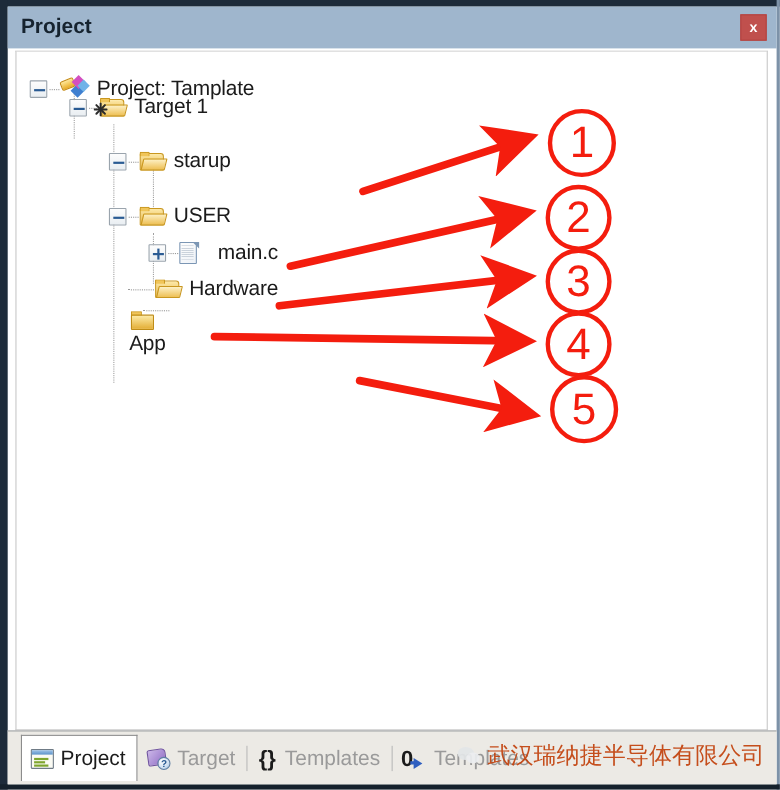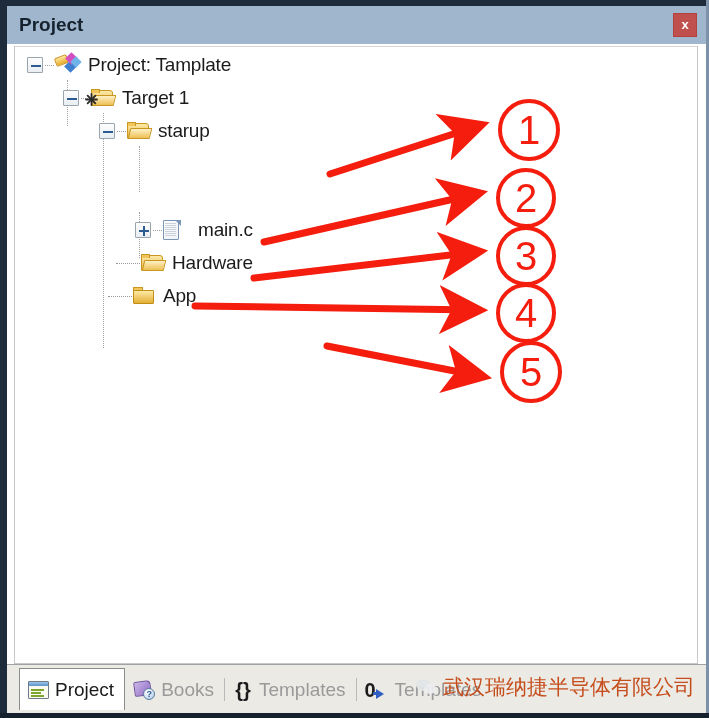--- a/index.html
+++ b/index.html
@@ -380,21 +380,21 @@
   </div>
 
   <div class="tree-panel">
     <div class="tree-inner">
 
       <div class="vline" style="left:52px; top:33px; height:46px;"></div>
       <div class="vline" style="left:88px; top:66px; height:235px;"></div>
       <div class="vline" style="left:124px; top:99px; height:46px;"></div>
       <div class="vline" style="left:124px; top:165px; height:46px;"></div>
 
-      <div class="node" style="left:12px; top:4px;">
+      <div class="node" style="left:12px; top:20px;">
         <div class="expander"></div>
         <div class="dots"></div>
         <div class="icon icon-project">
           <div class="tag"></div>
             <div class="d2"></div>
             <div class="d1"></div>
             <div class="d3"></div>
         </div>
         <span class="node-label">Project: Tamplate</span>
       </div>
@@ -411,32 +411,42 @@
               <line x1="6.5" y1="1" x2="6.5" y2="12"></line>
               <line x1="1" y1="6.5" x2="12" y2="6.5"></line>
               <line x1="2.6" y1="2.6" x2="10.4" y2="10.4"></line>
               <line x1="10.4" y1="2.6" x2="2.6" y2="10.4"></line>
             </g>
           </svg>
         </div>
         <span class="node-label">Target 1</span>
       </div>
 
-      <div class="node" style="left:84px; top:70px;">
+      <div class="node" style="left:84px; top:86px;">
         <div class="expander"></div>
         <div class="dots"></div>
         <div class="icon icon-folder-open">
           <div class="back"></div>
             <div class="tabtop"></div>
             <div class="front"></div>
         </div>
         <span class="node-label">starup</span>
       </div>
 
 
+      <div class="node" style="left:84px; top:136px;">
+        <div class="expander"></div>
+        <div class="dots"></div>
+        <div class="icon icon-folder-open">
+          <div class="back"></div>
+            <div class="tabtop"></div>
+            <div class="front"></div>
+        </div>
+        <span class="node-label">USER</span>
+      </div>
 
       <div class="node" style="left:84px; top:202px;">
         <div class="dots nobox"></div>
         <div class="icon icon-folder-open">
           <div class="back"></div>
             <div class="tabtop"></div>
             <div class="front"></div>
         </div>
         <span class="node-label">Hardware</span>
       </div>
@@ -445,21 +455,21 @@
         <div class="expander plus"></div>
         <div class="dots"></div>
         <div class="icon icon-file">
           <div class="page"></div>
             <div class="hatch"></div>
             <div class="fold"></div>
         </div>
         <span class="node-label" style="margin-left:10px;">main.c</span>
       </div>
 
-      <div class="node" style="left:76px; top:235px;">
+      <div class="node" style="left:98px; top:235px;flex-direction:column;">
         <div class="dots nobox"></div>
         <div class="icon icon-folder-closed">
           <div class="tabtop"></div>
             <div class="body"></div>
         </div>
         <span class="node-label">App</span>
       </div>
 
 
     </div>
@@ -527,21 +537,21 @@
             <span class="l3"></span>
         </span>
         <span>Project</span>
       </div>
 
       <div class="tab">
         <span class="t-icon ic-books">
           <span class="bk"></span>
             <span class="qb">?</span>
         </span>
-        <span>Books</span>
+        <span>Target</span>
       </div>
 
       <div class="tab-sep"></div>
 
       <div class="tab">
         <span class="t-icon ic-func">{}</span>
         <span>Templates</span>
       </div>
 
       <div class="tab-sep"></div>

